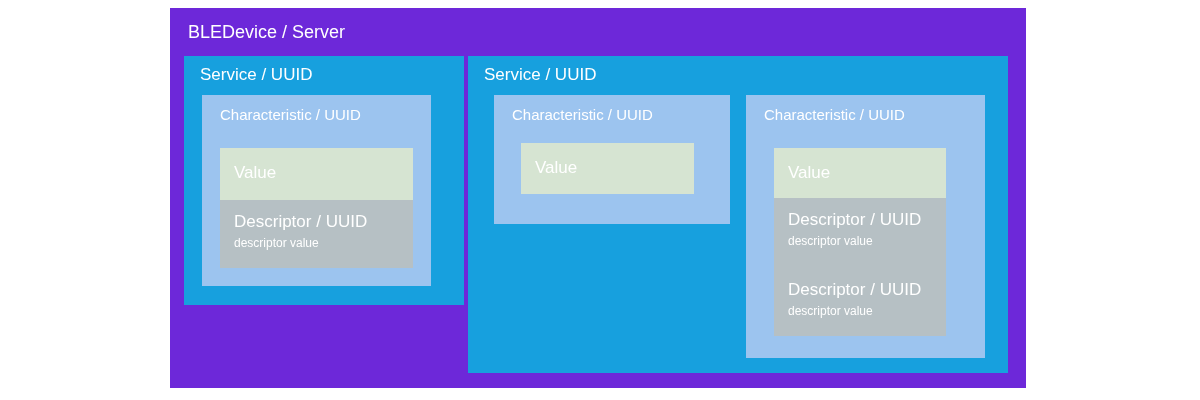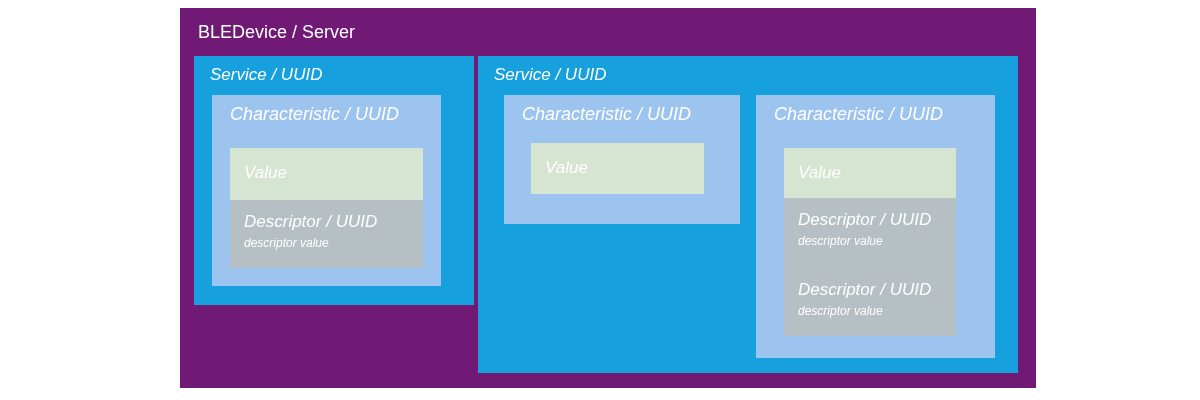--- a/index.html
+++ b/index.html
@@ -18,43 +18,42 @@
     position: relative;
     width: 1200px;
     height: 400px;
     background: #ffffff;
     overflow: hidden;
   }
 
   
   .device {
     position: absolute;
-    left: 180px;
+    left: 170px;
     top: 8px;
     width: 856px;
     height: 380px;
-    background: #701a75;
+    background: #6d28d9;
     box-sizing: border-box;
   }
   .device-title {
     position: absolute;
     left: 18px;
     top: 13px;
     font-size: 18px;
     line-height: 22px;
     color: #ffffff;
     white-space: nowrap;
   }
 
   
   .service {
     position: absolute;
     background: #17A0DE;
     box-sizing: border-box;
-    font-style: italic;
   }
   .service-1 { left: 14px;  top: 48px; width: 280px; height: 249px; }
   .service-2 { left: 298px; top: 48px; width: 540px; height: 317px; }
 
   .service-title {
     position: absolute;
     left: 16px;
     top: 8px;
     font-size: 17px;
     line-height: 21px;
@@ -69,21 +68,21 @@
     box-sizing: border-box;
   }
   .char-1 { left: 18px;  top: 39px; width: 229px; height: 191px; }
   .char-2 { left: 26px;  top: 39px; width: 236px; height: 129px; }
   .char-3 { left: 278px; top: 39px; width: 239px; height: 263px; }
 
   .char-title {
     position: absolute;
     left: 18px;
     top: 9px;
-    font-size: 18px;
+    font-size: 15px;
     line-height: 21px;
     color: #ffffff;
     white-space: nowrap;
   }
 
   
   .block {
     position: absolute;
     box-sizing: border-box;
   }

